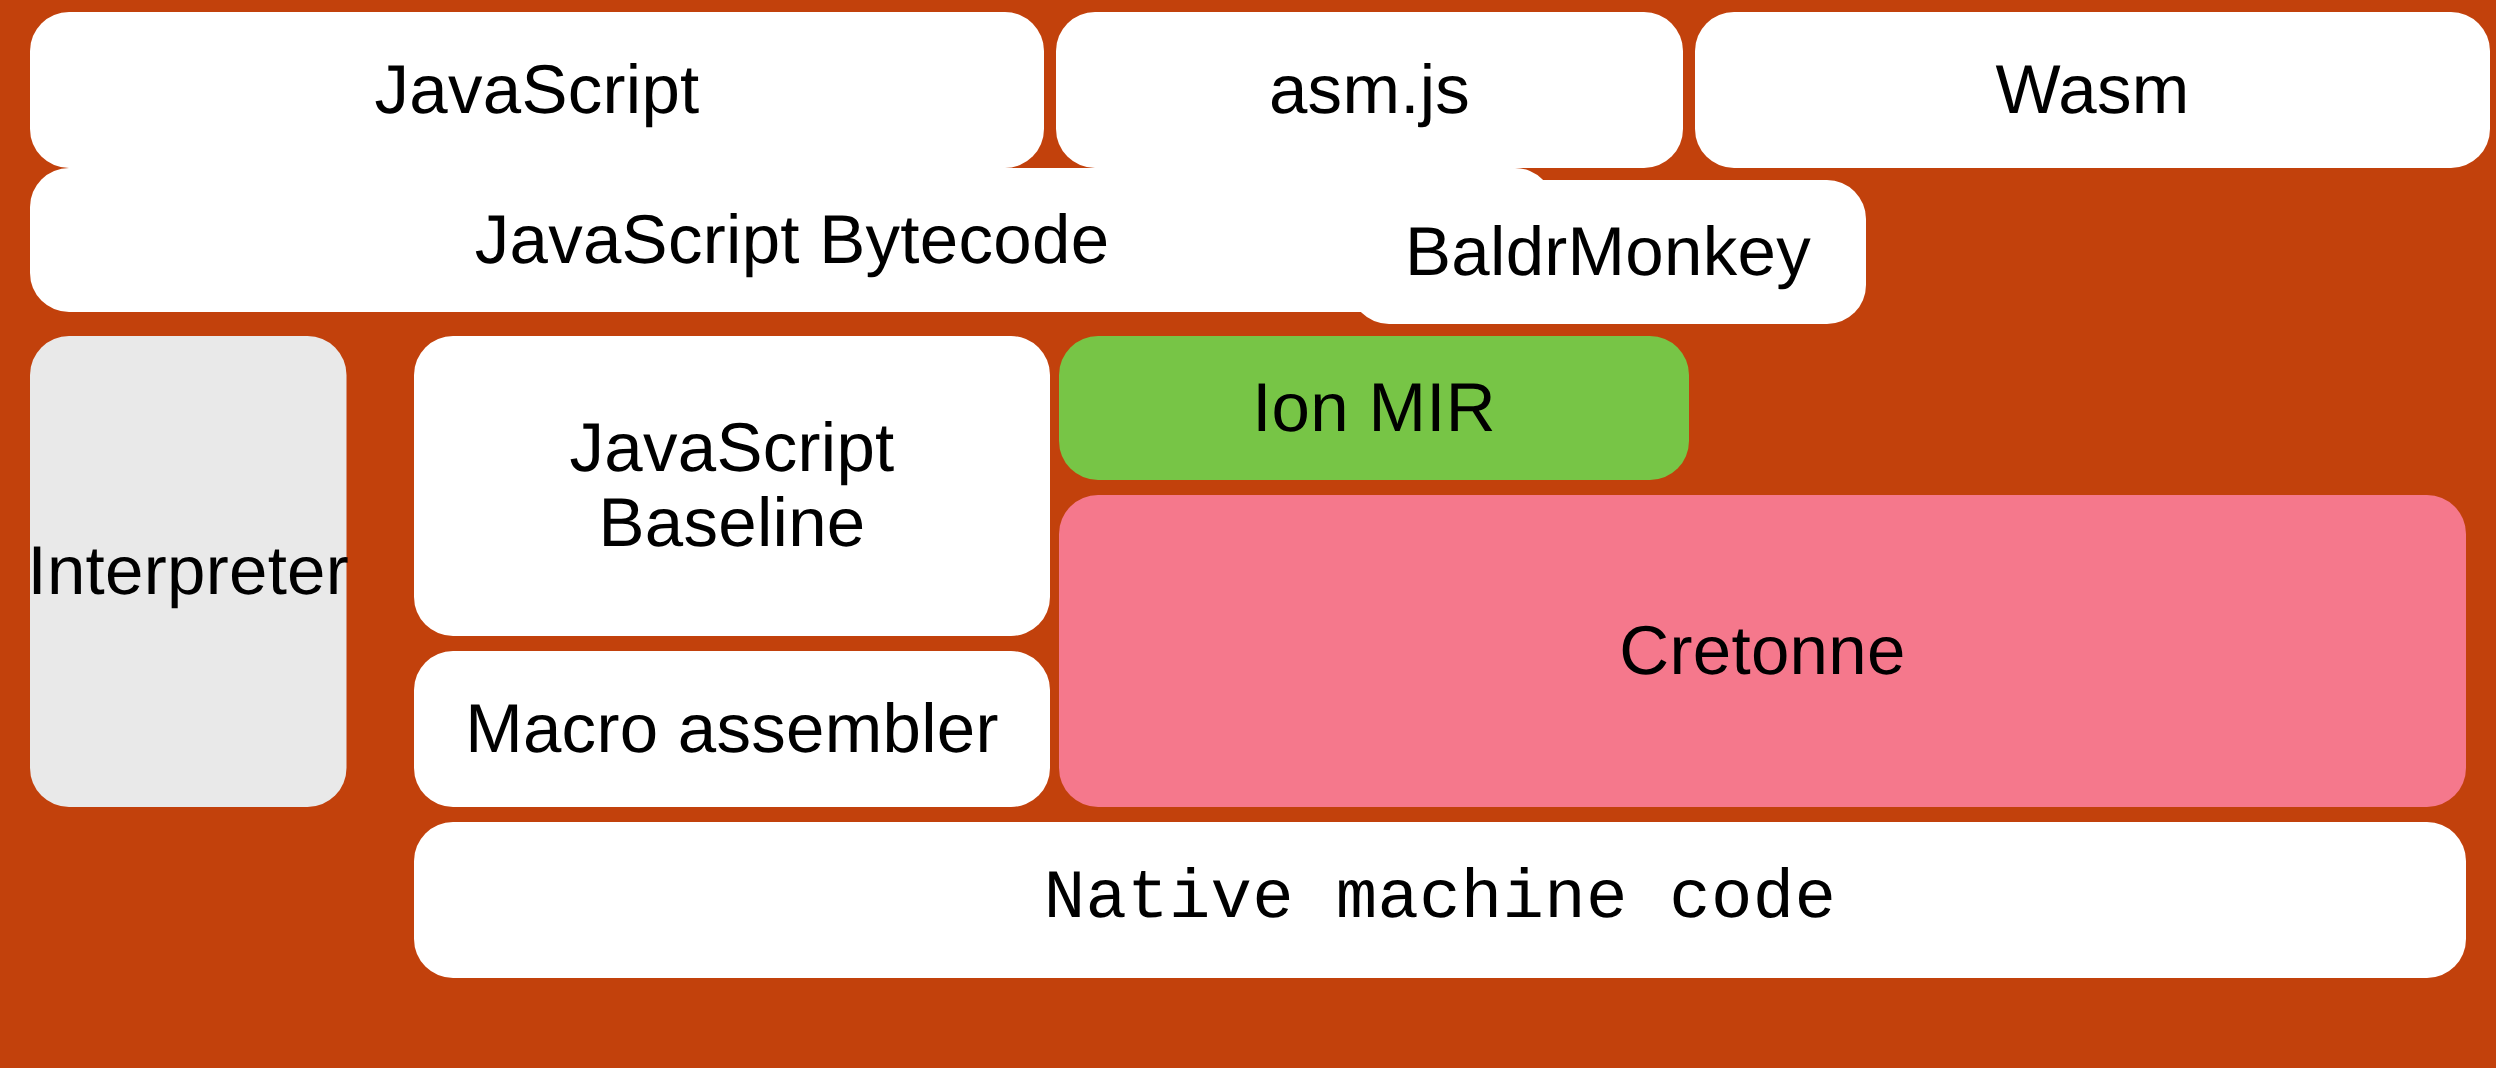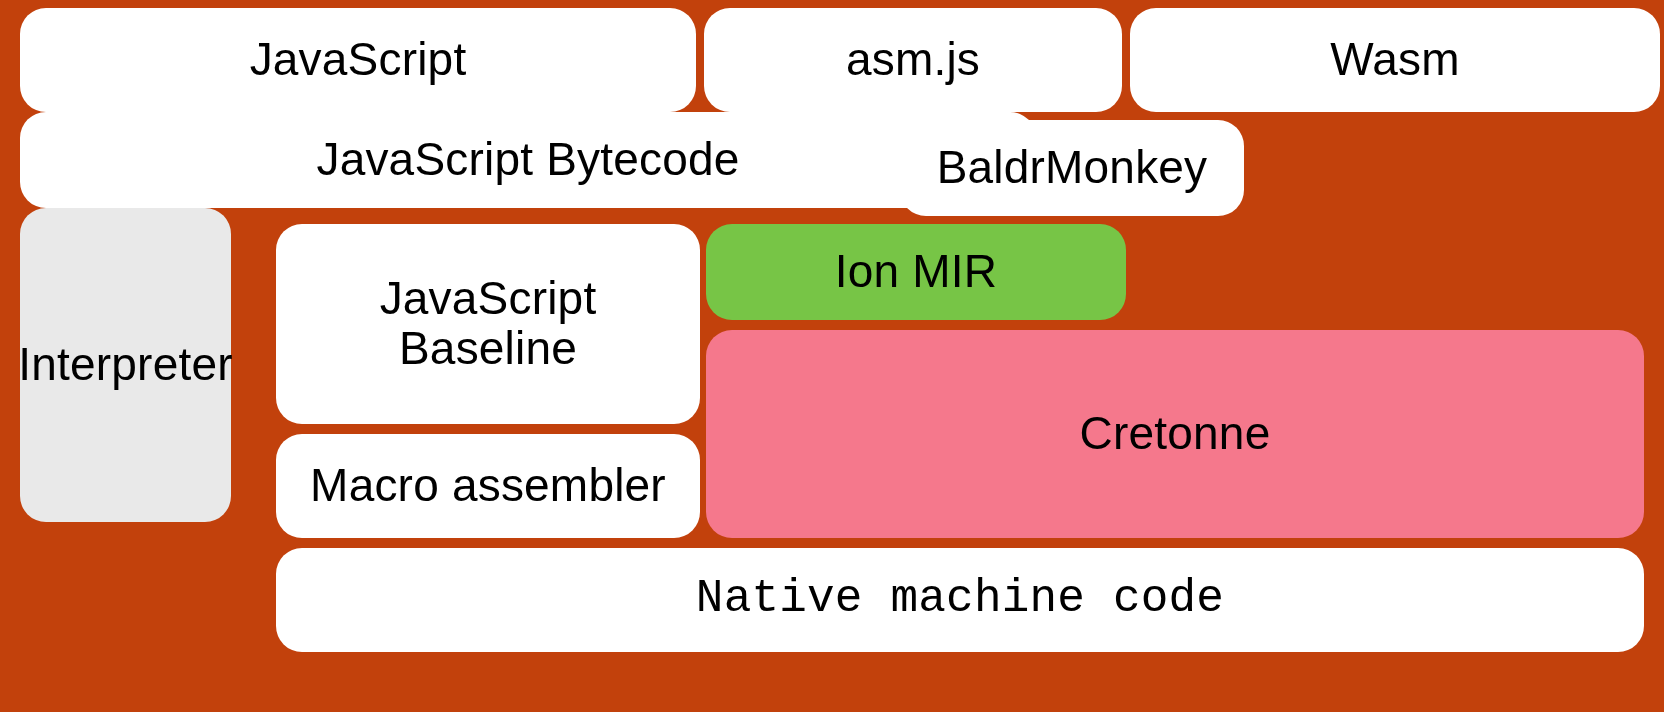--- a/index.html
+++ b/index.html
@@ -43,21 +43,21 @@
   <div class="node" style="left:20px;  top:8px;   width:676px; height:104px;">JavaScript</div>
 
   <div class="node" style="left:704px; top:8px;   width:418px; height:104px;">asm.js</div>
 
   <div class="node" style="left:1130px;top:8px;   width:530px; height:104px;">Wasm</div>
 
   <div class="node" style="left:20px;  top:112px; width:1016px; height:96px;">JavaScript Bytecode</div>
 
   <div class="node" style="left:900px; top:120px; width:344px; height:96px;">BaldrMonkey</div>
 
-  <div class="node gray" style="left:20px;  top:208px; width:211px; height:314px;">Interpreter</div>
+  <div class="node gray" style="left:20px;  top:224px; width:211px; height:314px;">Interpreter</div>
 
   <div class="node" style="left:276px; top:224px; width:424px; height:200px;">JavaScript
 Baseline</div>
 
   <div class="node green" style="left:706px; top:224px; width:420px; height:96px;">Ion MIR</div>
 
   <div class="node" style="left:276px; top:434px; width:424px; height:104px;">Macro assembler</div>
 
   <div class="node pink" style="left:706px; top:330px; width:938px; height:208px;">Cretonne</div>
 

